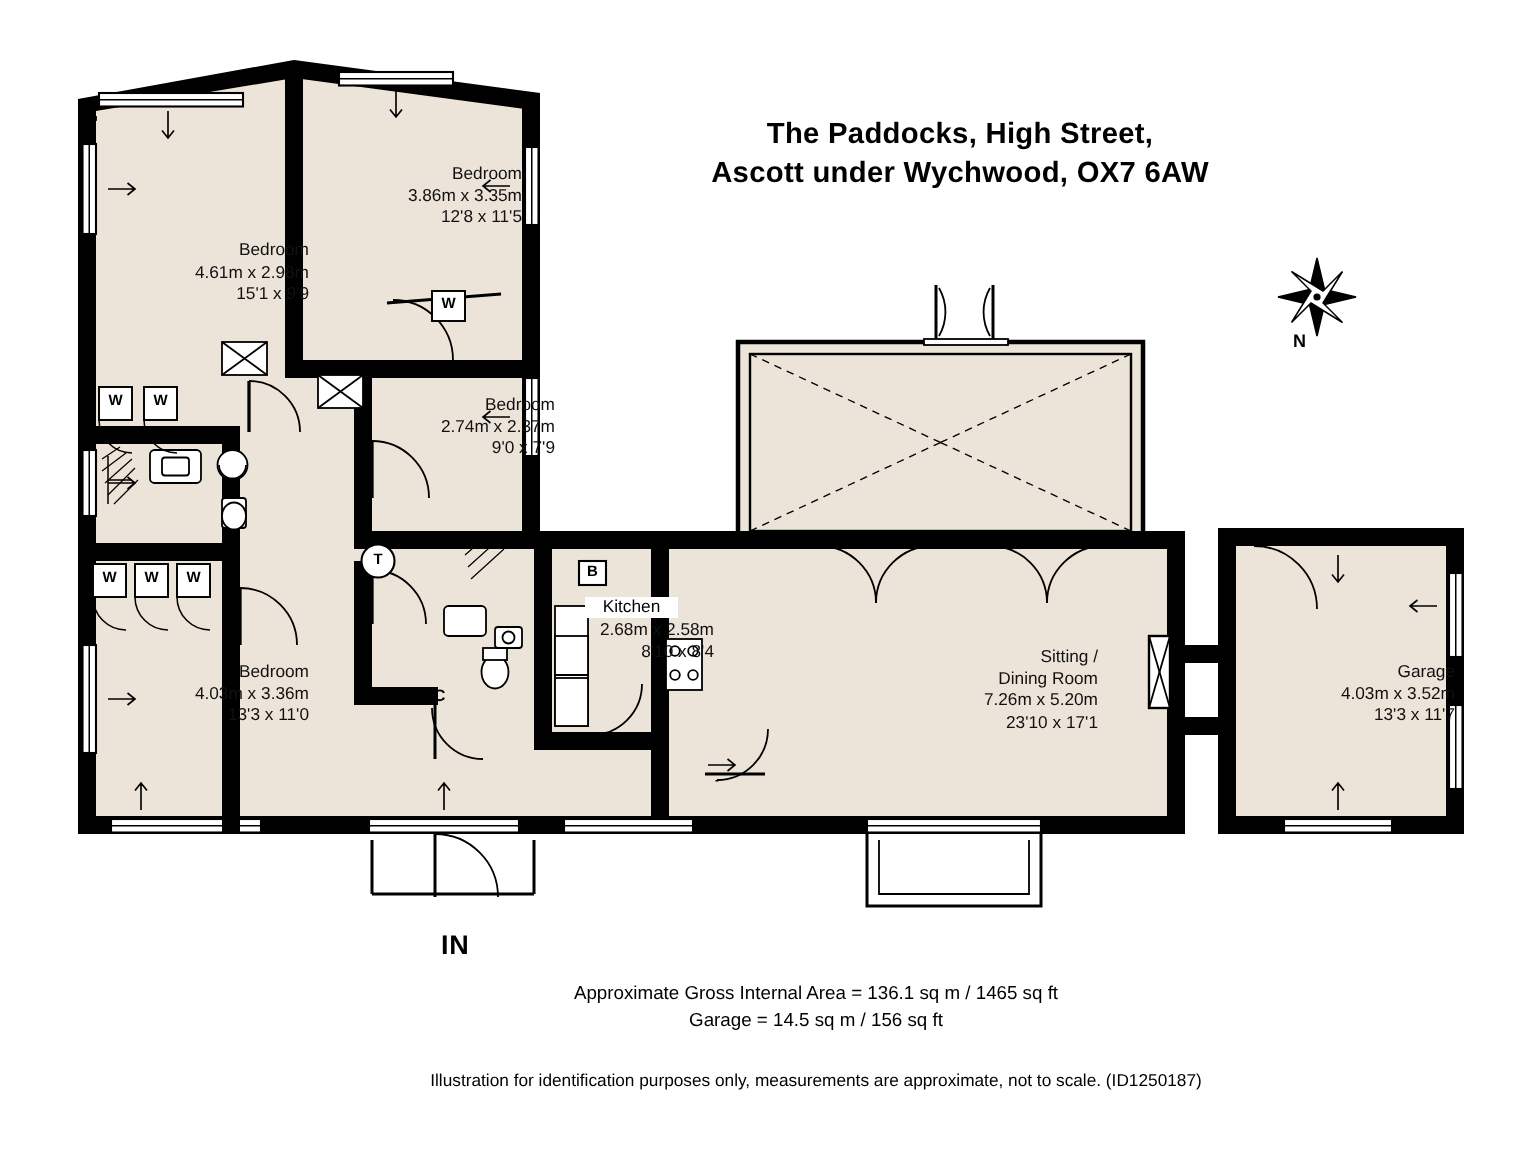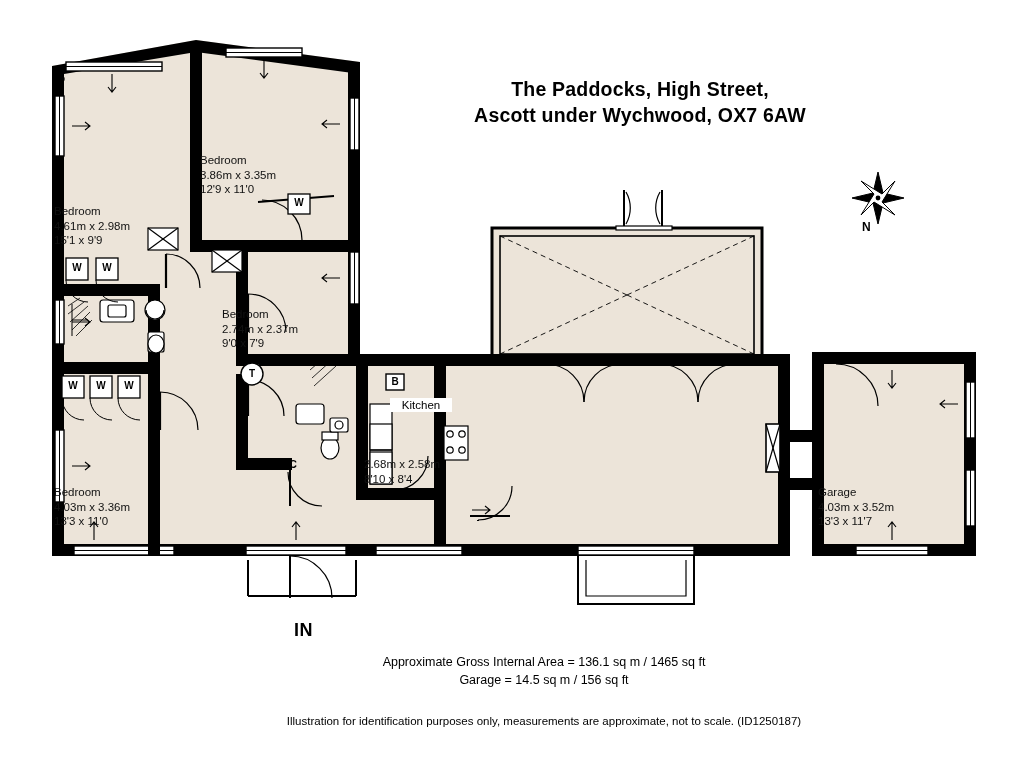--- a/index.html
+++ b/index.html
@@ -16,25 +16,24 @@
     position:absolute;
     text-align:center;
     font-weight:bold;
     font-size:19.5px;
     line-height:26px;
     letter-spacing:0.2px;
   }
   .title div{white-space:nowrap;}
   .room{
     position:absolute;
-    text-align:left;
+    text-align:right;
     font-size:11.5px;
     line-height:14.5px;
     color:#111;
-    margin-top:44px;
   }
   .room .nm{display:block;}
   .room .m{display:block;}
   .room .f{display:block;}
   .kitchen-label{
     position:absolute;
     background:#ffffff;
     font-size:11.5px;
     line-height:14px;
     text-align:center;
@@ -352,41 +351,47 @@
 
   <div class="room" style="left:54px;top:160px;width:152px;">
     <span class="nm">Bedroom</span>
     <span class="m">4.61m x 2.98m</span>
     <span class="f">15'1 x 9'9</span>
   </div>
 
   <div class="room" style="left:200px;top:109px;width:148px;">
     <span class="nm">Bedroom</span>
     <span class="m">3.86m x 3.35m</span>
-    <span class="f">12'9 x 11'0</span>
+    <span class="f">12'8 x 11'5</span>
   </div>
 
   <div class="room" style="left:222px;top:263px;width:148px;">
     <span class="nm">Bedroom</span>
     <span class="m">2.74m x 2.37m</span>
     <span class="f">9'0 x 7'9</span>
   </div>
 
   <div class="room" style="left:54px;top:441px;width:152px;">
     <span class="nm">Bedroom</span>
     <span class="m">4.03m x 3.36m</span>
     <span class="f">13'3 x 11'0</span>
   </div>
 
   <div class="kitchen-label" style="left:390px;top:398px;width:58px;">Kitchen</div>
   <div class="room" style="left:364px;top:413px;width:112px;">
     <span class="m">2.68m x 2.58m</span>
     <span class="f">8'10 x 8'4</span>
   </div>
 
+  <div class="room" style="left:566px;top:431px;width:166px;">
+    <span class="nm">Sitting /</span>
+    <span class="nm">Dining Room</span>
+    <span class="m">7.26m x 5.20m</span>
+    <span class="f">23'10 x 17'1</span>
+  </div>
 
 
   <div class="room" style="left:818px;top:441px;width:152px;">
     <span class="nm">Garage</span>
     <span class="m">4.03m x 3.52m</span>
     <span class="f">13'3 x 11'7</span>
   </div>
 
   <div class="tinylbl" style="left:66px;top:262px;width:22px;">W</div>
   <div class="tinylbl" style="left:96px;top:262px;width:22px;">W</div>

